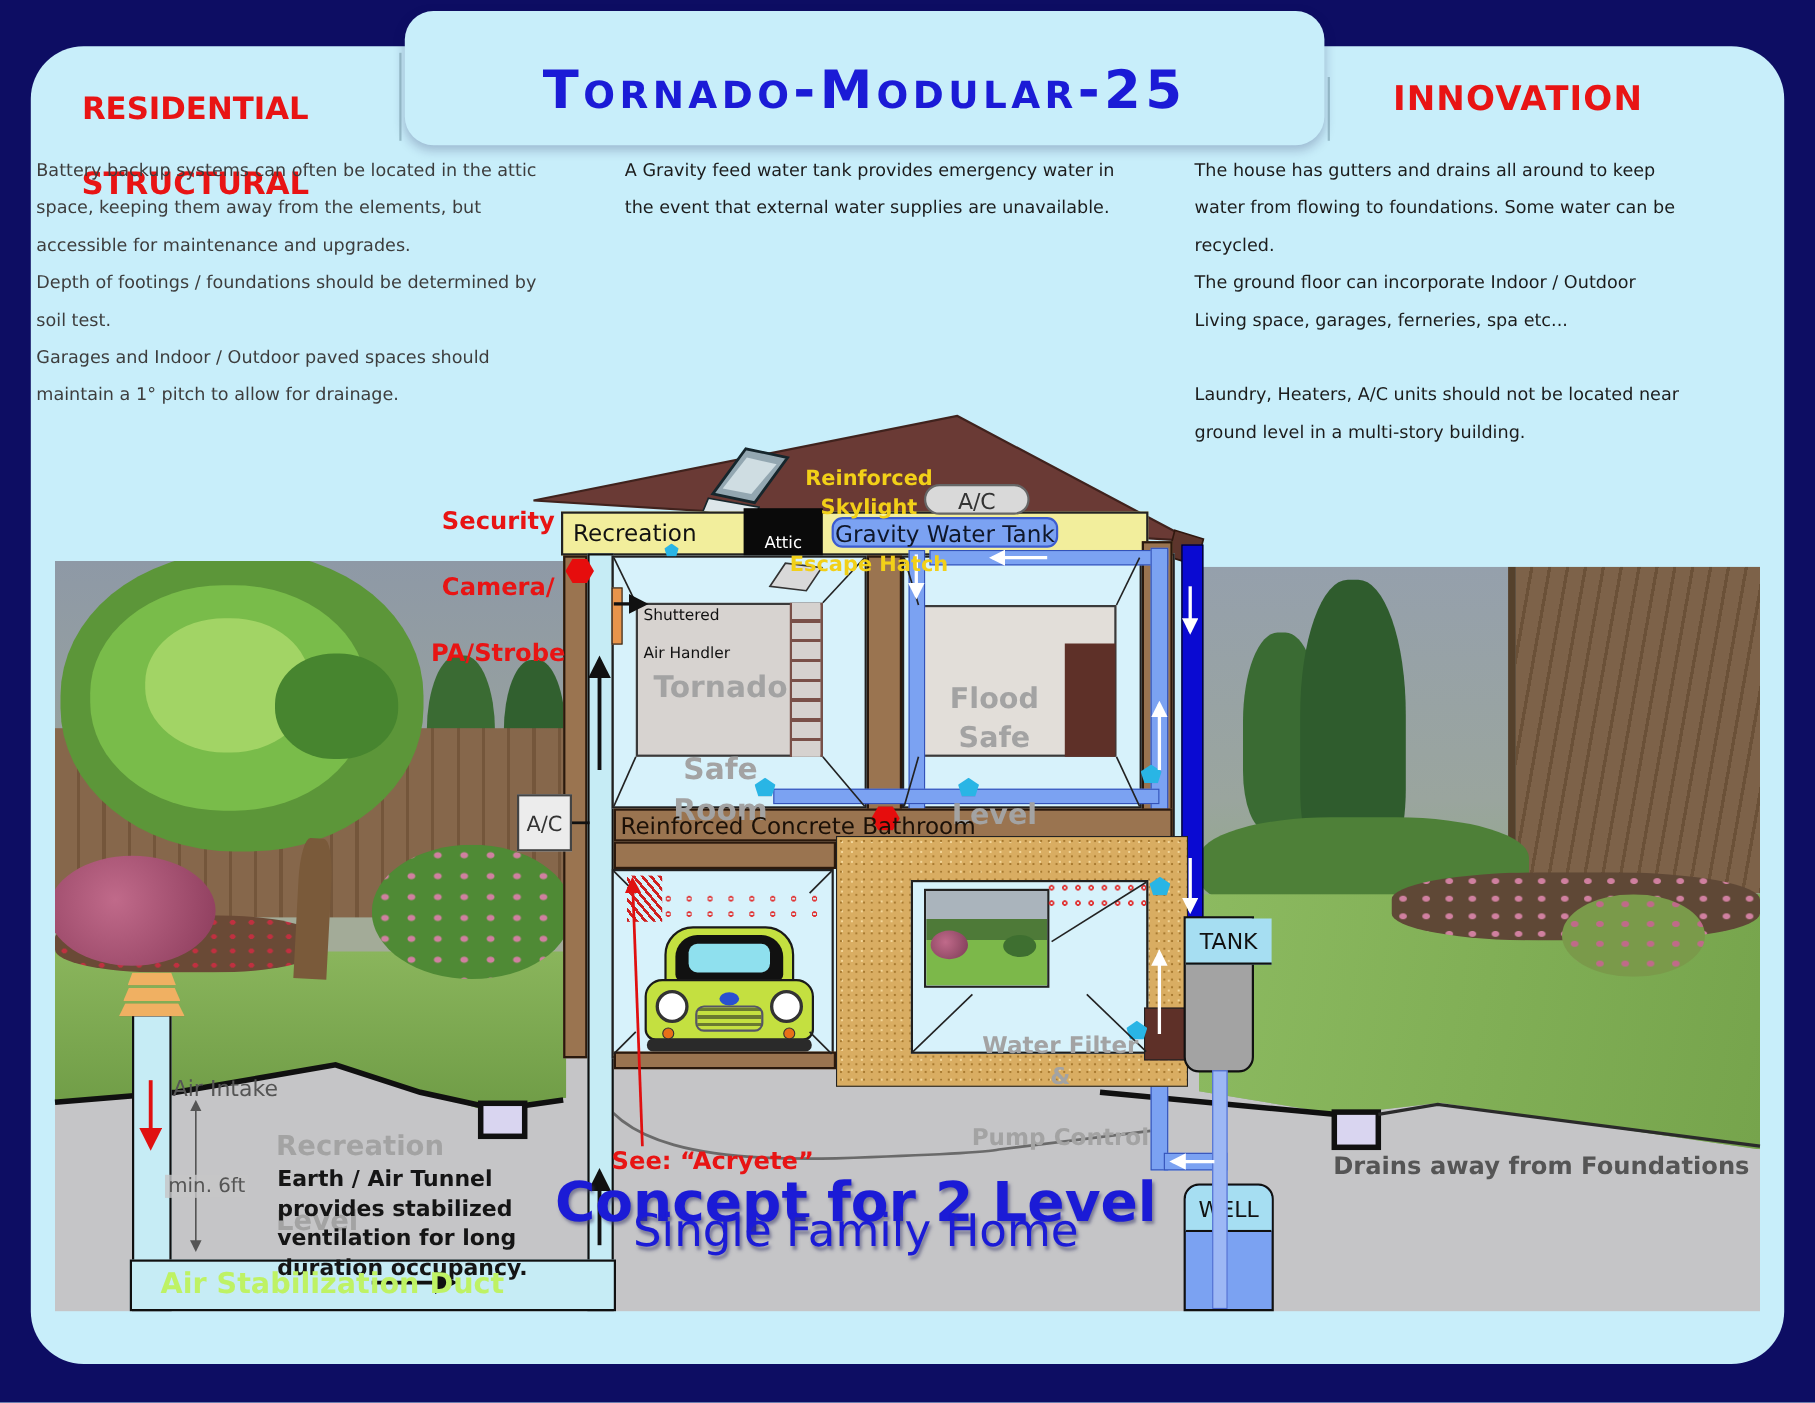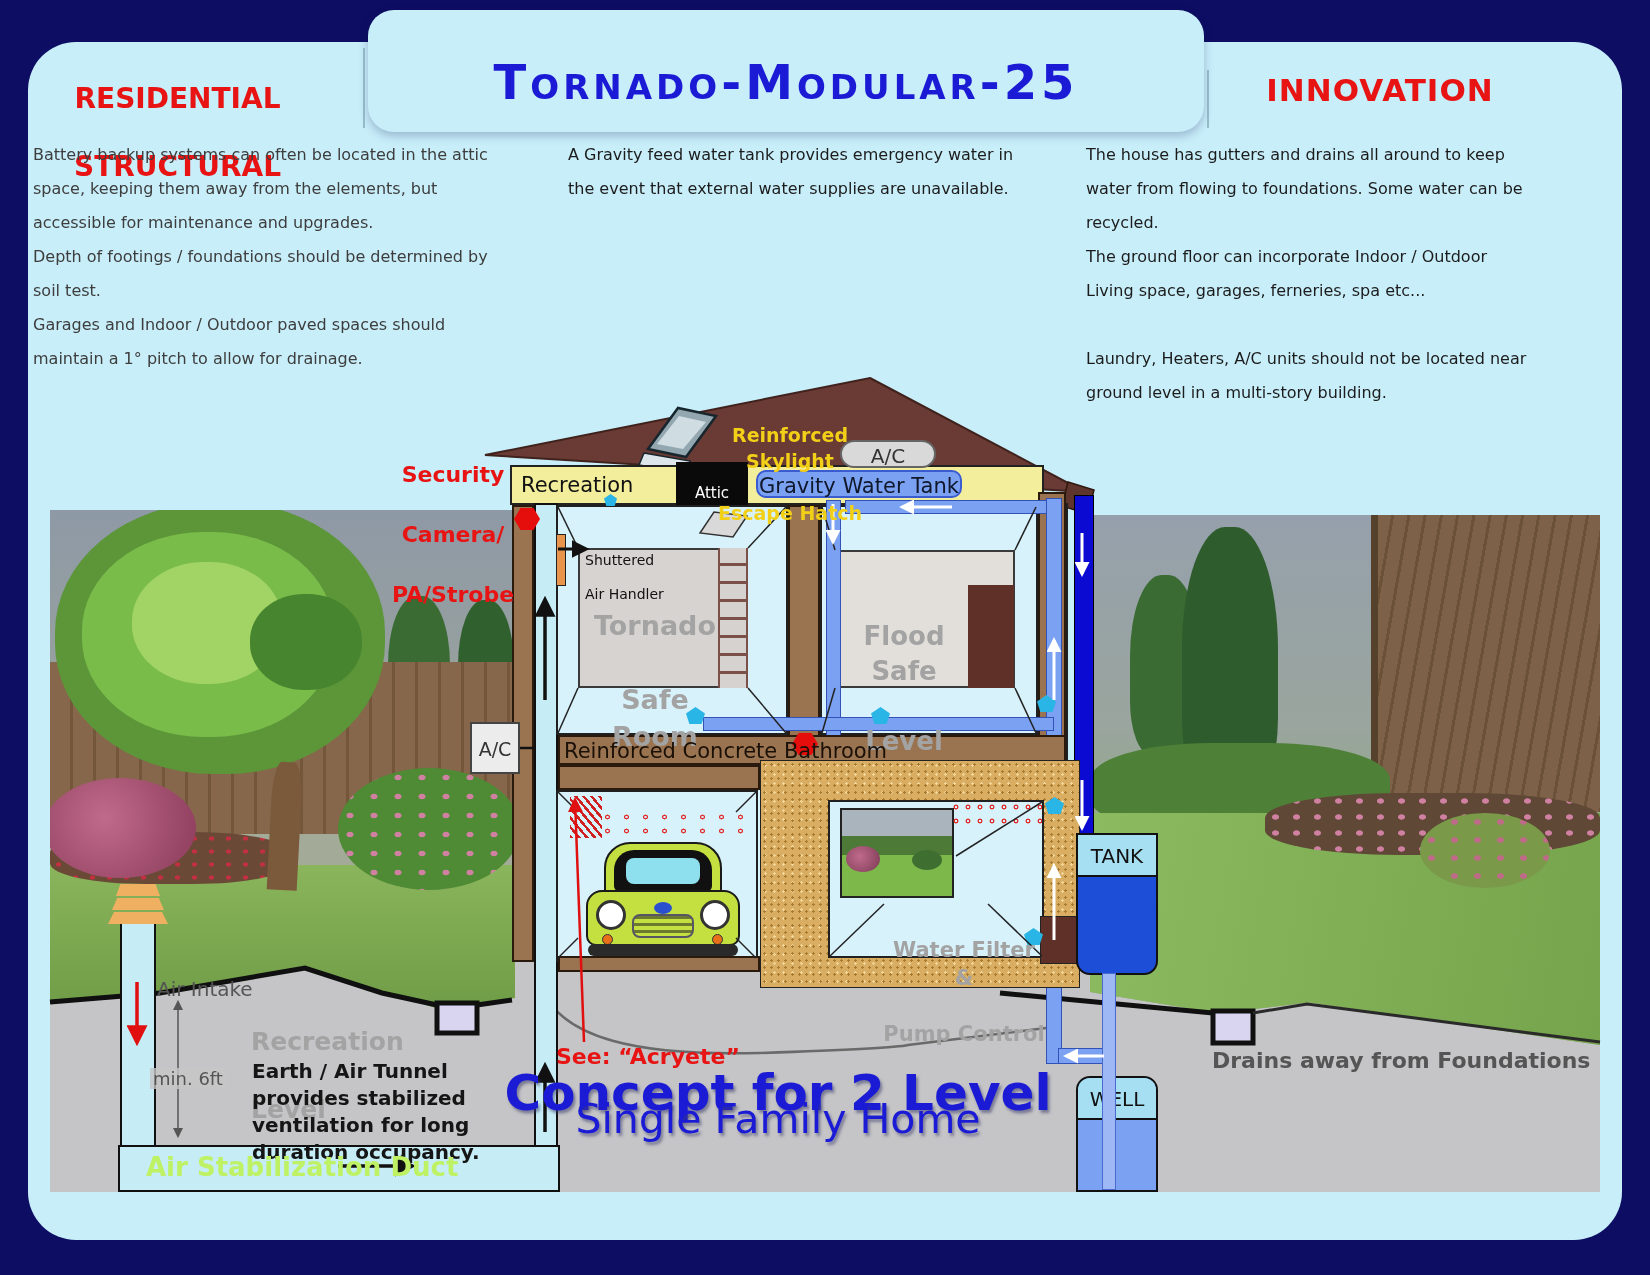--- a/index.html
+++ b/index.html
@@ -160,21 +160,21 @@
   <div class="abs" style="left:114px;top:58px;width:30px;height:30px;background:#fff;border:3px solid #333;border-radius:50%"></div>
   <div class="abs" style="left:68px;top:60px;width:18px;height:12px;background:#2a50d0;border-radius:50%"></div>
   <div class="abs" style="left:46px;top:72px;width:62px;height:24px;border:2px solid #556;border-radius:8px;background:repeating-linear-gradient(180deg,#6a7a30 0 3px,#c4e040 3px 7px)"></div>
   <div class="abs" style="left:16px;top:92px;width:11px;height:11px;background:#e87018;border:1px solid #333;border-radius:50%"></div>
   <div class="abs" style="left:126px;top:92px;width:11px;height:11px;background:#e87018;border:1px solid #333;border-radius:50%"></div>
   <div class="abs" style="left:2px;top:102px;width:150px;height:12px;background:#2a2a2a;border-radius:6px"></div>
 </div>
 <div class="wall" style="left:558px;top:956px;width:202px;height:16px"></div>
 
 <div class="abs" style="left:1040px;top:916px;width:46px;height:48px;background:#5e3028;border:1.5px solid #222"></div>
-<div class="abs" style="left:1076px;top:833px;width:82px;height:142px;border:2px solid #111;border-radius:0 0 14px 14px;background:#1d4ed8">
+<div class="abs" style="left:1076px;top:833px;width:64px;height:142px;border:2px solid #111;border-radius:0 0 14px 14px;background:#a3a3a3">
   <div class="abs" style="left:0;top:0;width:78px;height:42px;background:#a6def2;border-bottom:2px solid #111">
     <div class="lbl c" style="left:0;top:9px;width:78px;font-size:20px;color:#111">TANK</div>
   </div>
 </div>
 <div class="pipe" style="left:1058px;top:1048px;width:58px;height:16px"></div>
 <div class="abs" style="left:1076px;top:1076px;width:82px;height:116px;border:2px solid #111;border-radius:14px 14px 0 0;background:#7ba2f2">
   <div class="abs" style="left:0;top:0;width:78px;height:42px;background:#a6def2;border-bottom:2px solid #111;border-radius:12px 12px 0 0">
     <div class="lbl c" style="left:0;top:9px;width:78px;font-size:20px;color:#111">WELL</div>
   </div>
 </div>

